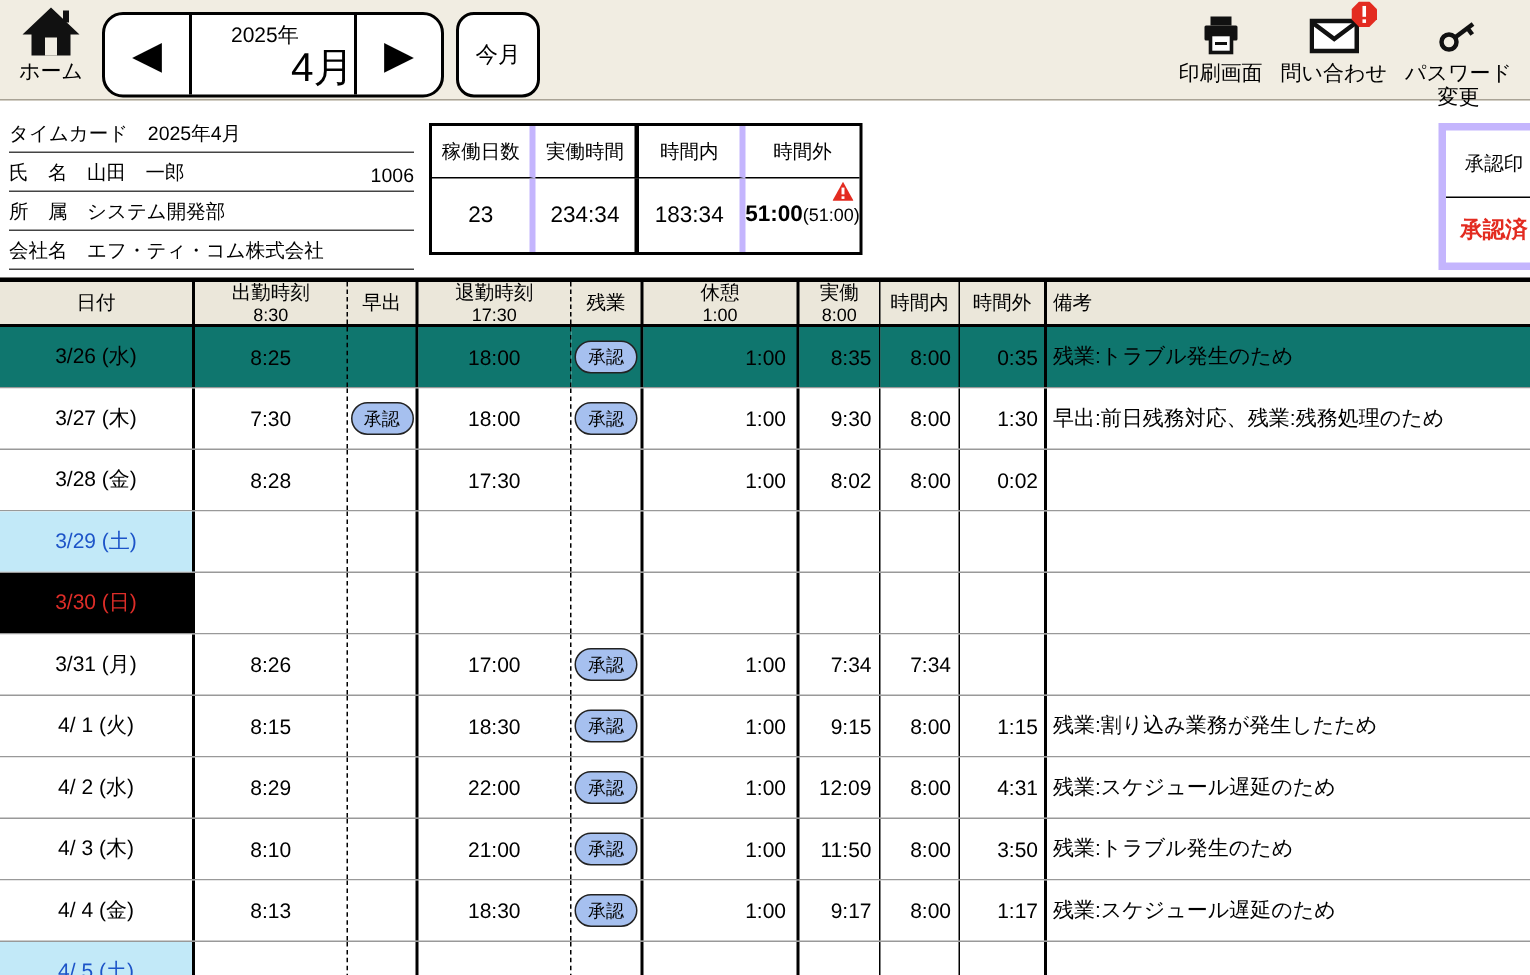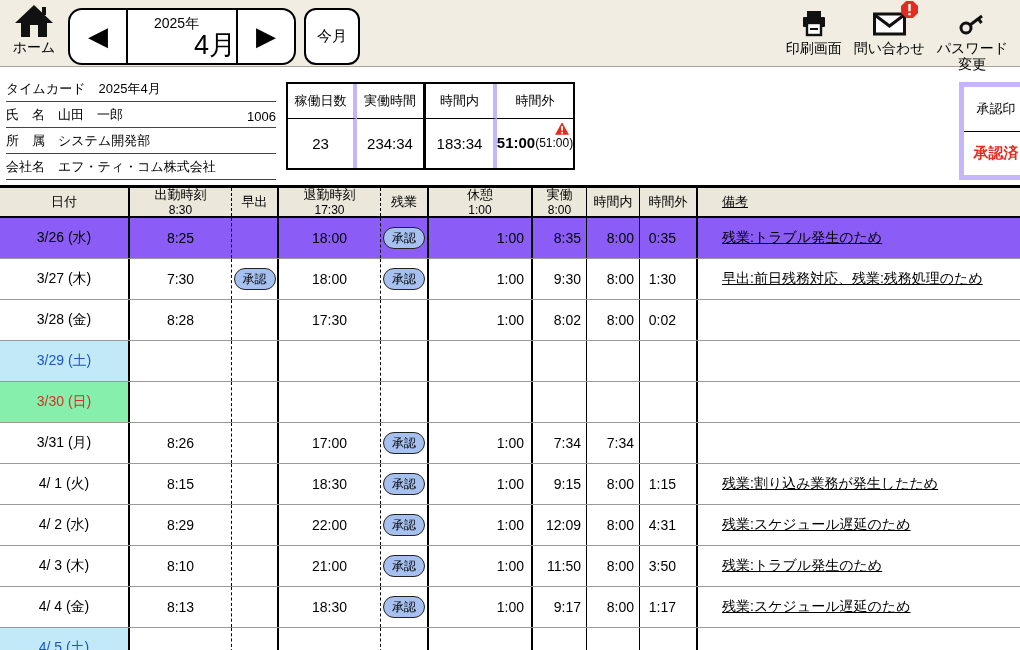--- a/index.html
+++ b/index.html
@@ -69,26 +69,26 @@
   .trow { display:flex; height:41px; border-bottom:1px solid #999; background:#fff; font-size:14px; }
   .cell { display:flex; align-items:center; height:100%; }
   .c-date  { width:130px; border-right:2px solid #000; justify-content:center; }
   .c-in    { width:102px; border-right:1px dashed #000; justify-content:center; }
   .c-early { width:47px;  border-right:2px solid #000; justify-content:center; }
   .c-out   { width:102px; border-right:1px dashed #000; justify-content:center; }
   .c-ota   { width:48px;  border-right:2px solid #000; justify-content:center; }
   .c-break { width:104px; border-right:2px solid #000; justify-content:flex-end; padding-right:7px; }
   .c-act   { width:54px;  border-right:1px solid #000; justify-content:flex-end; padding-right:5px; }
   .c-reg   { width:53px;  border-right:1px solid #000; justify-content:flex-end; padding-right:5px; }
-  .c-ot    { width:58px;  border-right:2px solid #000; justify-content:flex-end; padding-right:20px; }
-  .c-rem   { flex:1; justify-content:flex-start; padding-left:24px;text-decoration:underline; }
+  .c-ot    { width:58px;  border-right:2px solid #000; justify-content:flex-end; padding-right:4px; }
+  .c-rem   { flex:1; justify-content:flex-start; padding-left:4px; }
   .thead .c-break, .thead .c-act, .thead .c-reg, .thead .c-ot { justify-content:center; padding-right:0; }
-  .row-selected .cell { background:#8b5cf6; }
+  .row-selected .cell { background:#0f766e; }
   .cell-sat { background:#c2e9f8; color:#1d54c8; }
-  .cell-sun { background:#86efac; color:#dd2d28; }
+  .cell-sun { background:#000000; color:#dd2d28; }
   .pill { display:inline-block; padding:4px 8px; border-radius:12px; background:#a6c0ef;
           border:1px solid #222; font-size:12px; line-height:1; cursor:pointer; color:#000; }
 </style>
 </head>
 <body>
 
 <div class="screen">
 
   <div class="topbar">
     <div class="home">

